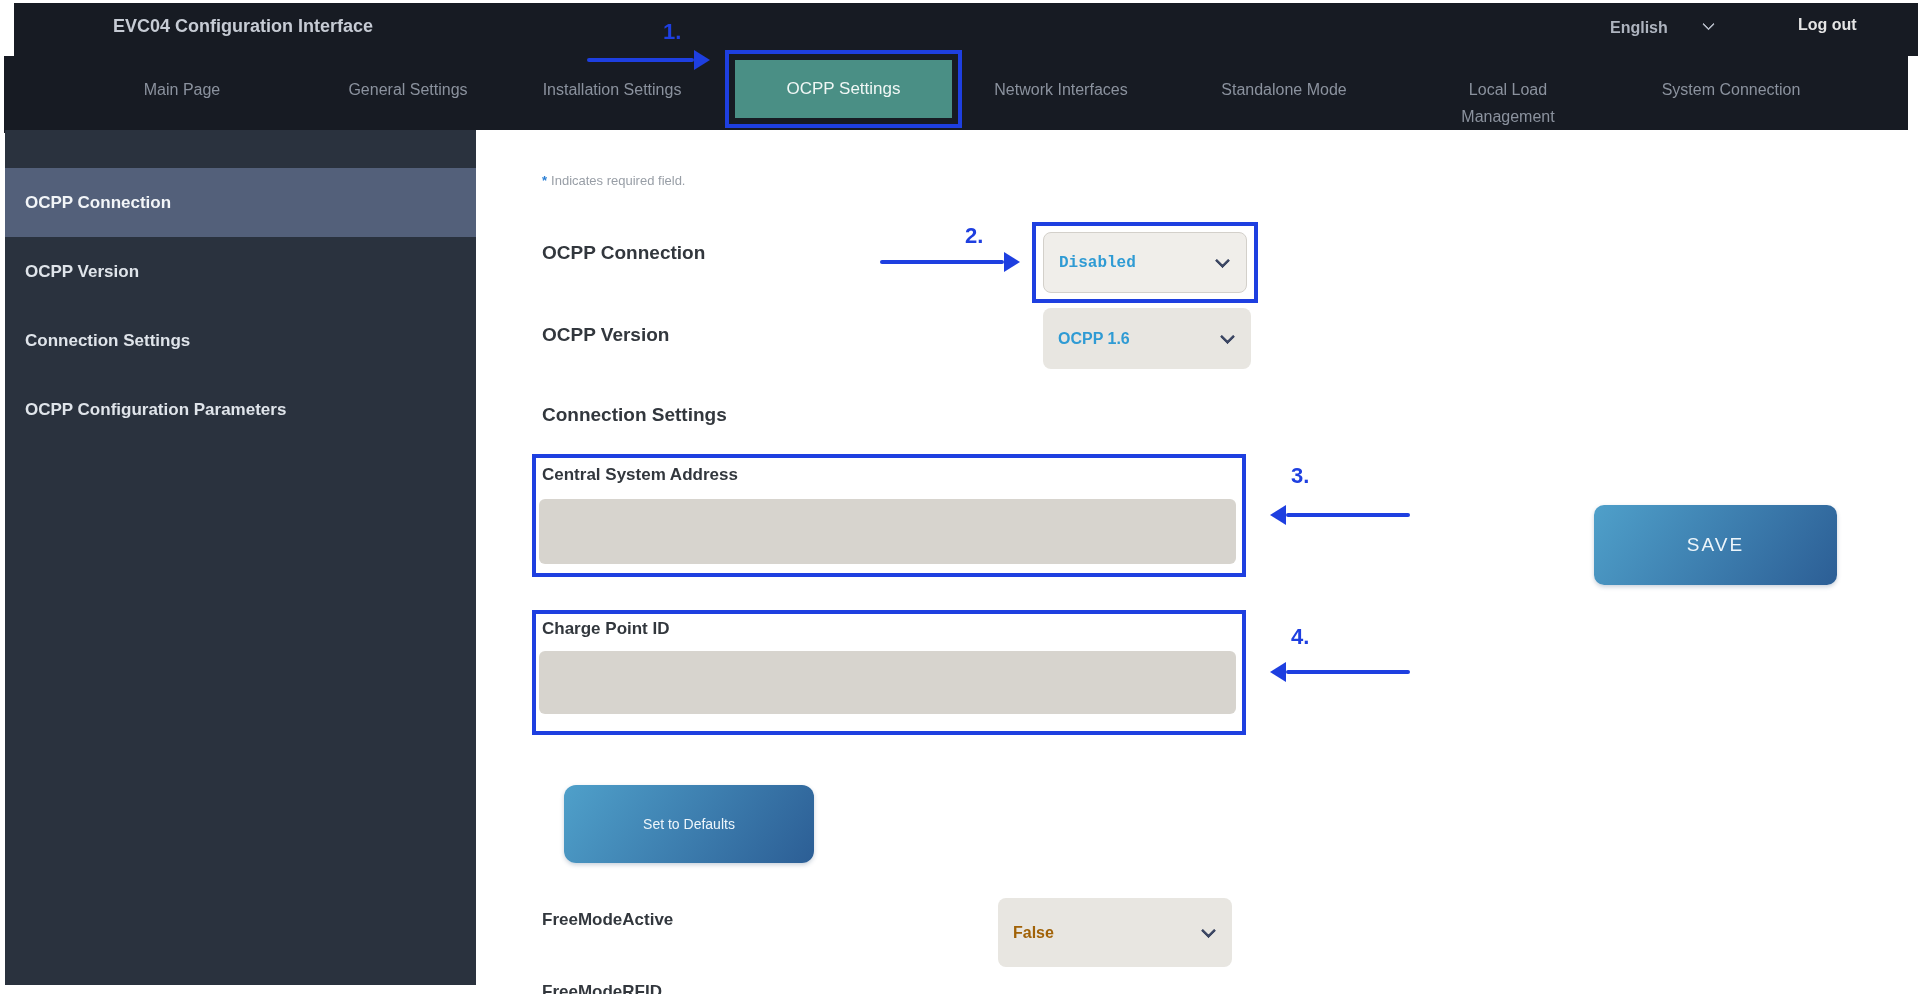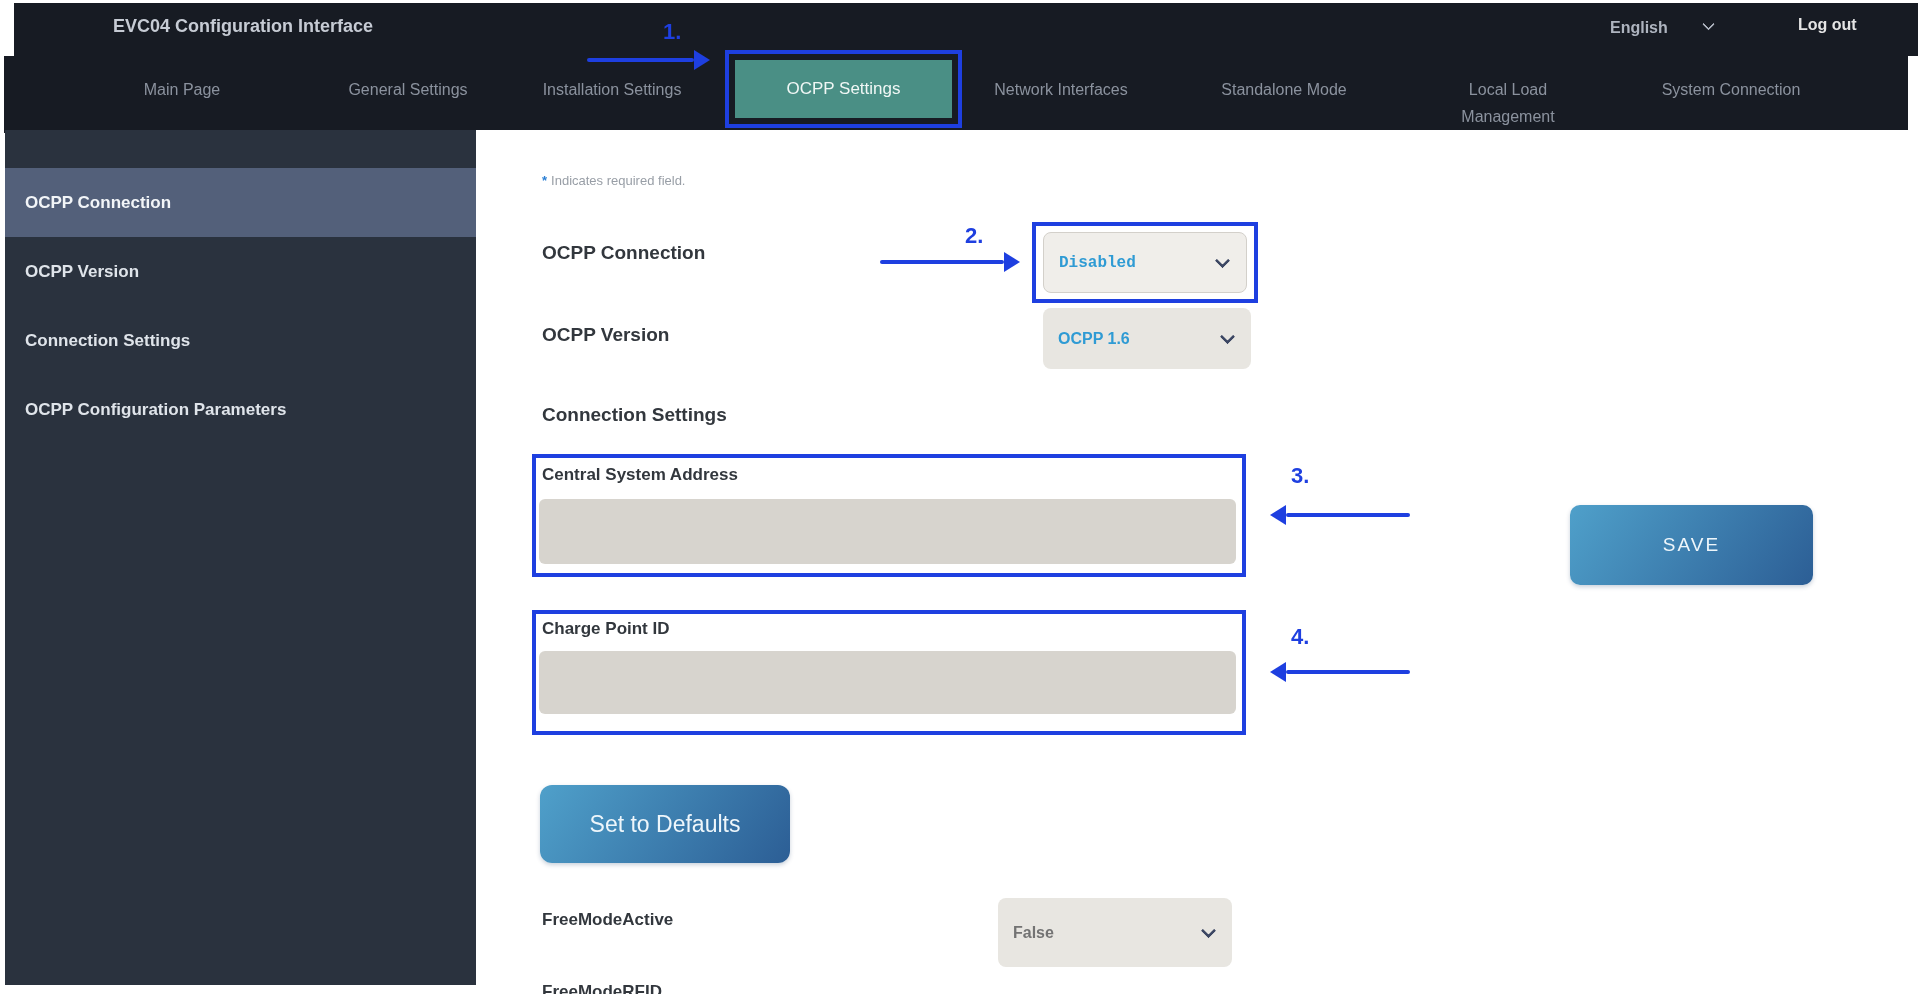--- a/index.html
+++ b/index.html
@@ -52,31 +52,31 @@
   .dropdown .val { position:absolute; left:15px; top:50%; transform:translateY(-50%);
                    font-size:16px; font-weight:bold; color:#2f9bd4; }
   .chev { position:absolute; right:18px; top:50%; width:11px; height:11px;
           border-right:3px solid #3c4763; border-bottom:3px solid #3c4763;
           transform:translateY(-70%) rotate(45deg); border-radius:1px; }
   .chev.light { position:static; display:inline-block; transform:rotate(45deg) translate(-3px,-3px);
                 border-color:#aeb4bf; width:9px; height:9px; border-width:2.5px; }
 
   .dd-bordered { background:#f0eeea; border:1px solid #d3d0ca;font-family:Liberation Mono, monospace; }
   .dd-plain { background:#e8e6e1; }
-  .dd-false .val { color:#737373; }
+  .dd-false .val { color:#a16207; }
 
   .text-input { position:absolute; background:#d7d4ce; border:none; border-radius:6px; z-index:5;
                 font-size:16px; color:#32373d; padding:0 14px; outline:none; }
 
   .btn-grad { position:absolute; border:none; color:#eef6fb; cursor:pointer;
               background:linear-gradient(125deg, #4fa0ca 0%, #2c5e95 100%);
-              box-shadow:0 2px 4px rgba(40,70,110,0.25); }
+              box-shadow:0 2px 4px rgba(40,70,110,0.25);margin-left:24px; }
   .btn-save { left:1094px; top:375px; width:243px; height:80px; border-radius:10px;
               font-size:19px; letter-spacing:2px; }
-  .btn-defaults { left:64px; top:655px; width:250px; height:78px; border-radius:12px; font-size:23px; }
+  .btn-defaults { left:64px; top:655px; width:250px; height:78px; border-radius:12px; font-size:14px; }
 
   .cut-label { position:absolute; left:66px; top:852px; color:#32373d; font-weight:bold;
                font-size:17px; line-height:20px; }
 </style>
 </head>
 <body>
 
 <div class="app">
 
   <header class="topbar">

